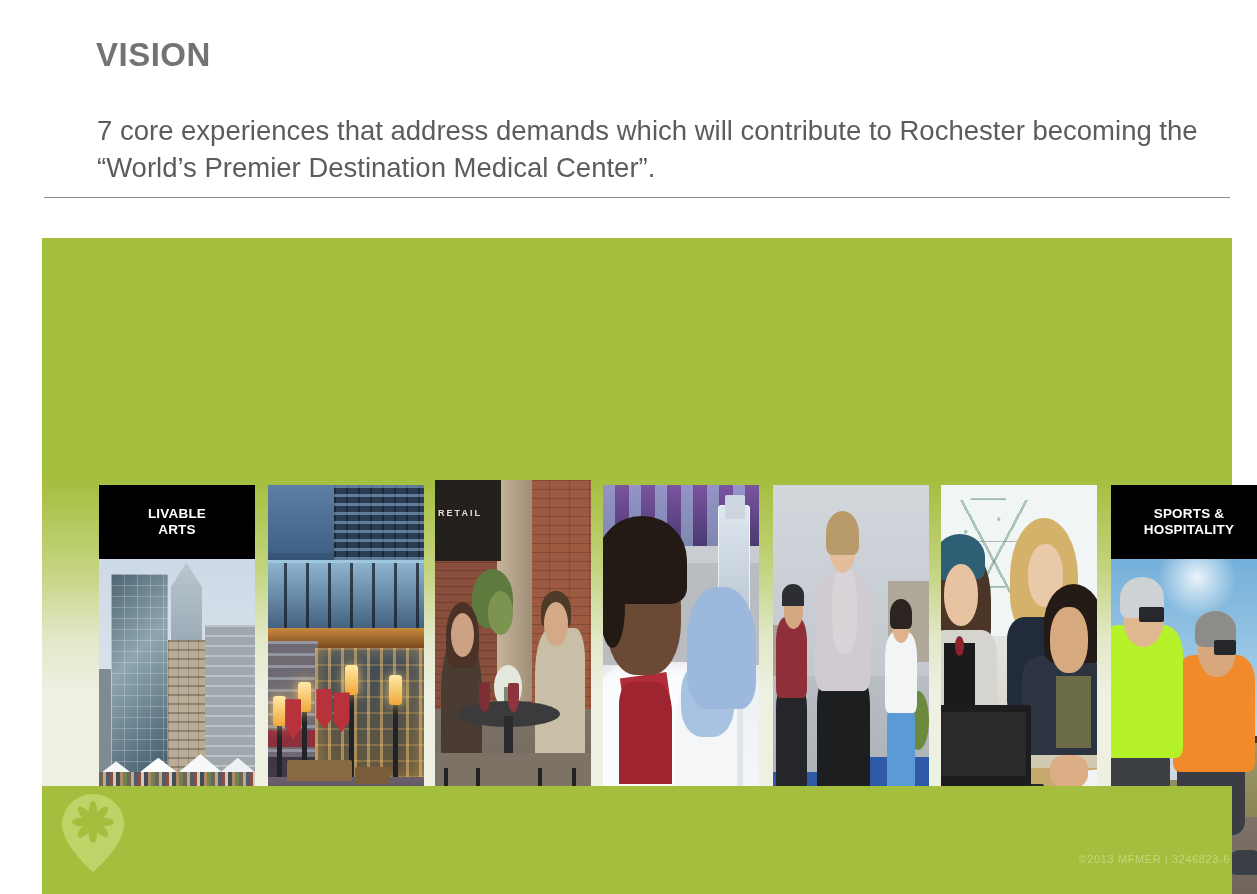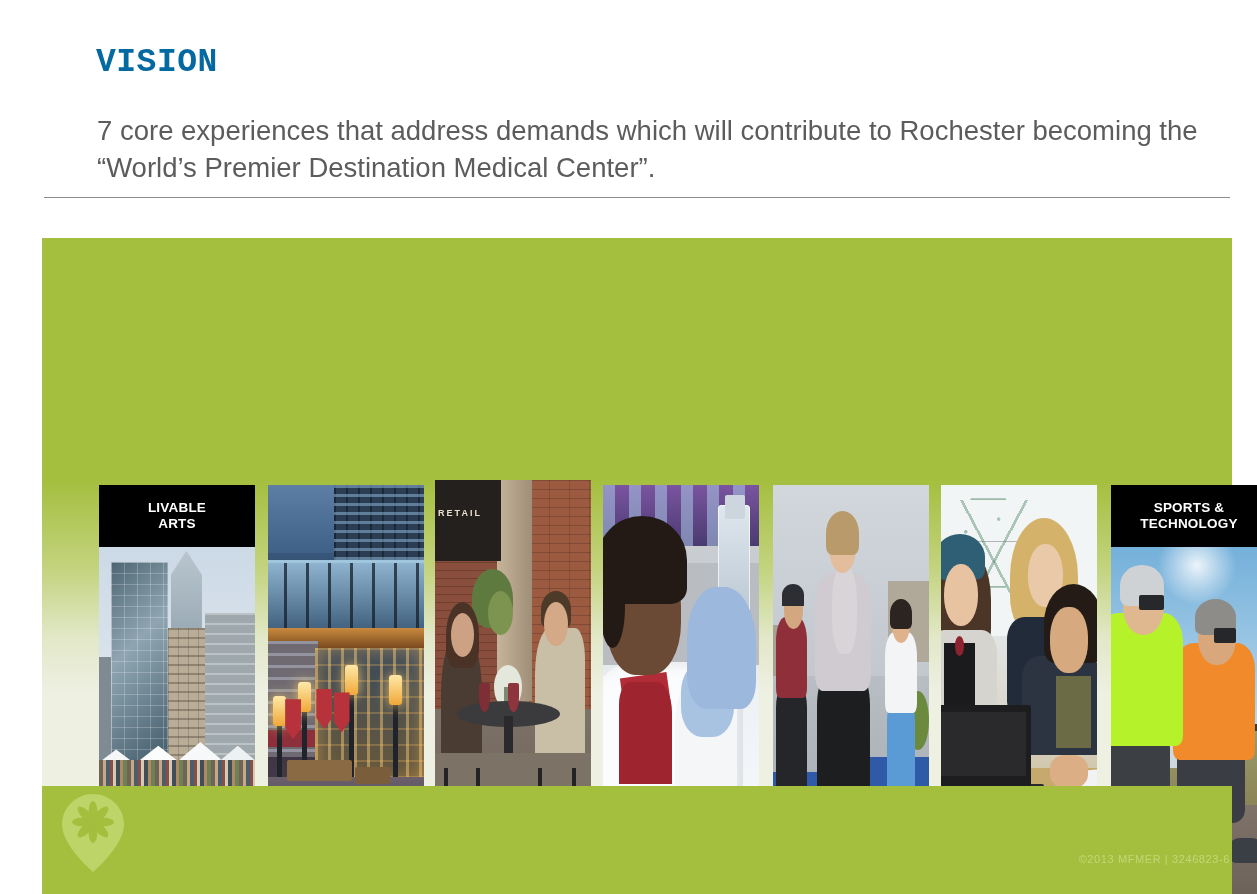--- a/index.html
+++ b/index.html
@@ -13,26 +13,25 @@
     position: relative;
     overflow: hidden;
     font-family: "Liberation Sans", sans-serif;
     -webkit-font-smoothing: antialiased;
   }
 
   
   .slide-title {
     position: absolute;
     left: 96px;
-    top: 44px;
+    top: 36px;
     font-size: 33px;
     font-weight: bold;
     letter-spacing: 0.5px;
-    color: #0369a1;
-    font-family: Liberation Mono, monospace;
+    color: #737373;
   }
   .slide-subtitle {
     position: absolute;
     left: 97px;
     top: 112px;
     width: 1120px;
     font-size: 27.5px;
     line-height: 37px;
     color: #5c5c5c;
     font-weight: normal;
@@ -75,21 +74,21 @@
     width: 156px;
   }
   .col-head {
     background: #000000;
     color: #ffffff;
     font-size: 13.5px;
     font-weight: bold;
     line-height: 16px;
     letter-spacing: 0.2px;
     text-align: center;
-    height: 62px;
+    height: 74px;
     display: flex;
     align-items: center;
     justify-content: center;
     padding: 0 4px;
     box-sizing: border-box;
   }
   .col-head.three-line { font-size: 13px; line-height: 15.5px; }
   .photo {
     position: relative;
     width: 100%;
@@ -519,21 +518,21 @@
         <div class="lbase"></div>
           <div class="laptop"></div>
           <div class="book"></div>
       </div>
     </div>
 
     <div class="col" style="left:1012px;">
       <div class="col-head">
         <span>
           <span>SPORTS &amp;</span><br>
-          <span>TECHNOLOGY</span>
+          <span>HOSPITALITY</span>
         </span>
       </div>
       <div class="photo p7" style="height:368px;">
         <div class="sky7"></div>
           <div class="sun"></div>
           <div class="treeline"></div>
         <div class="field"></div>
           <div class="water"></div>
           <div class="path"></div>
         <div class="r2-short"></div>

